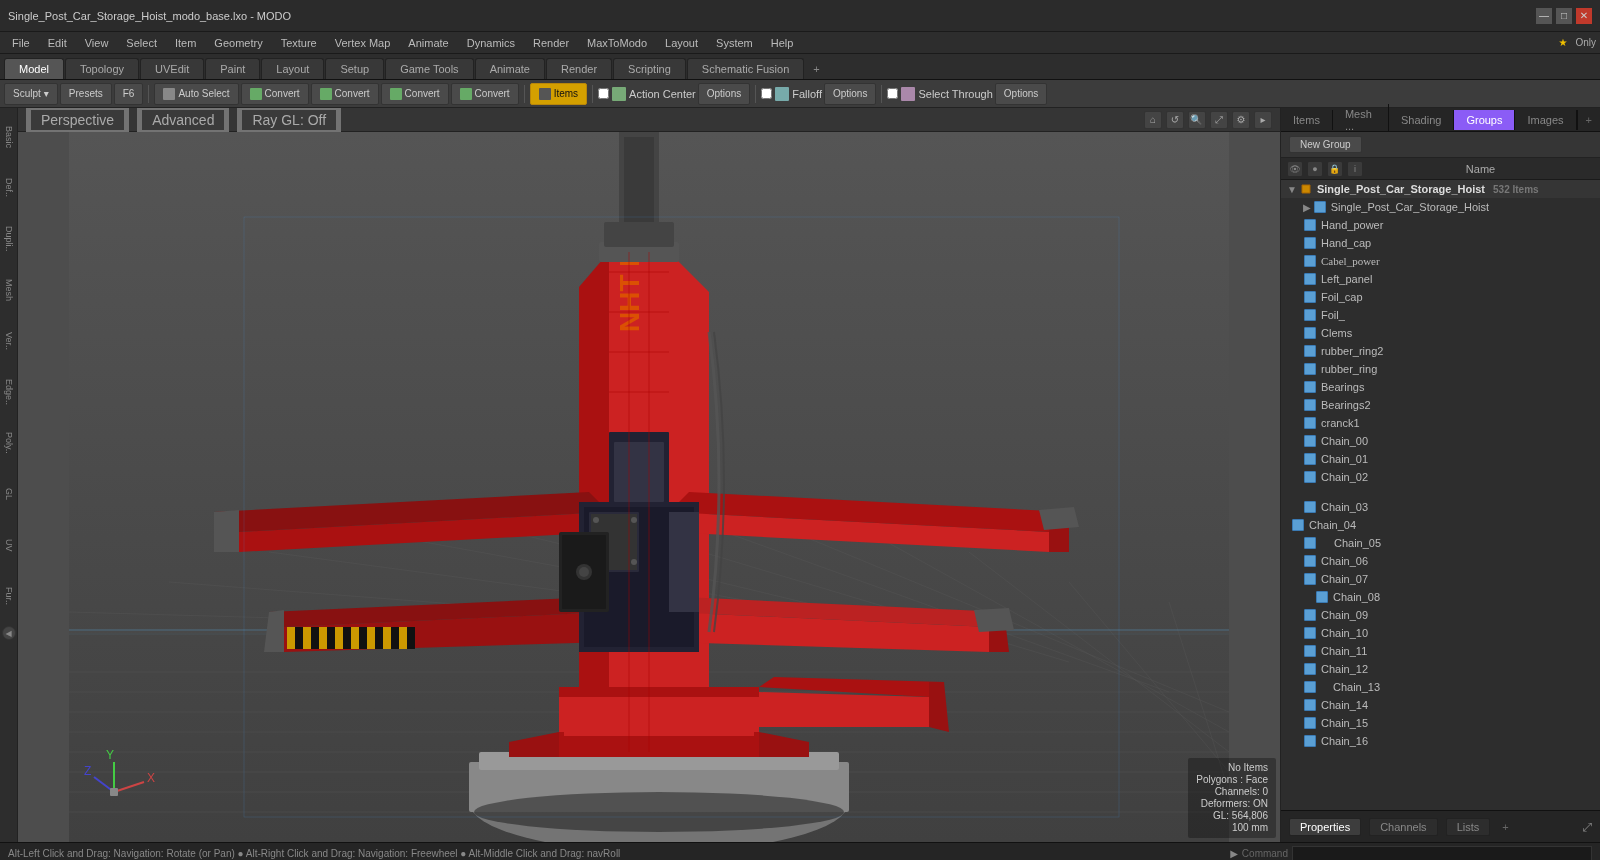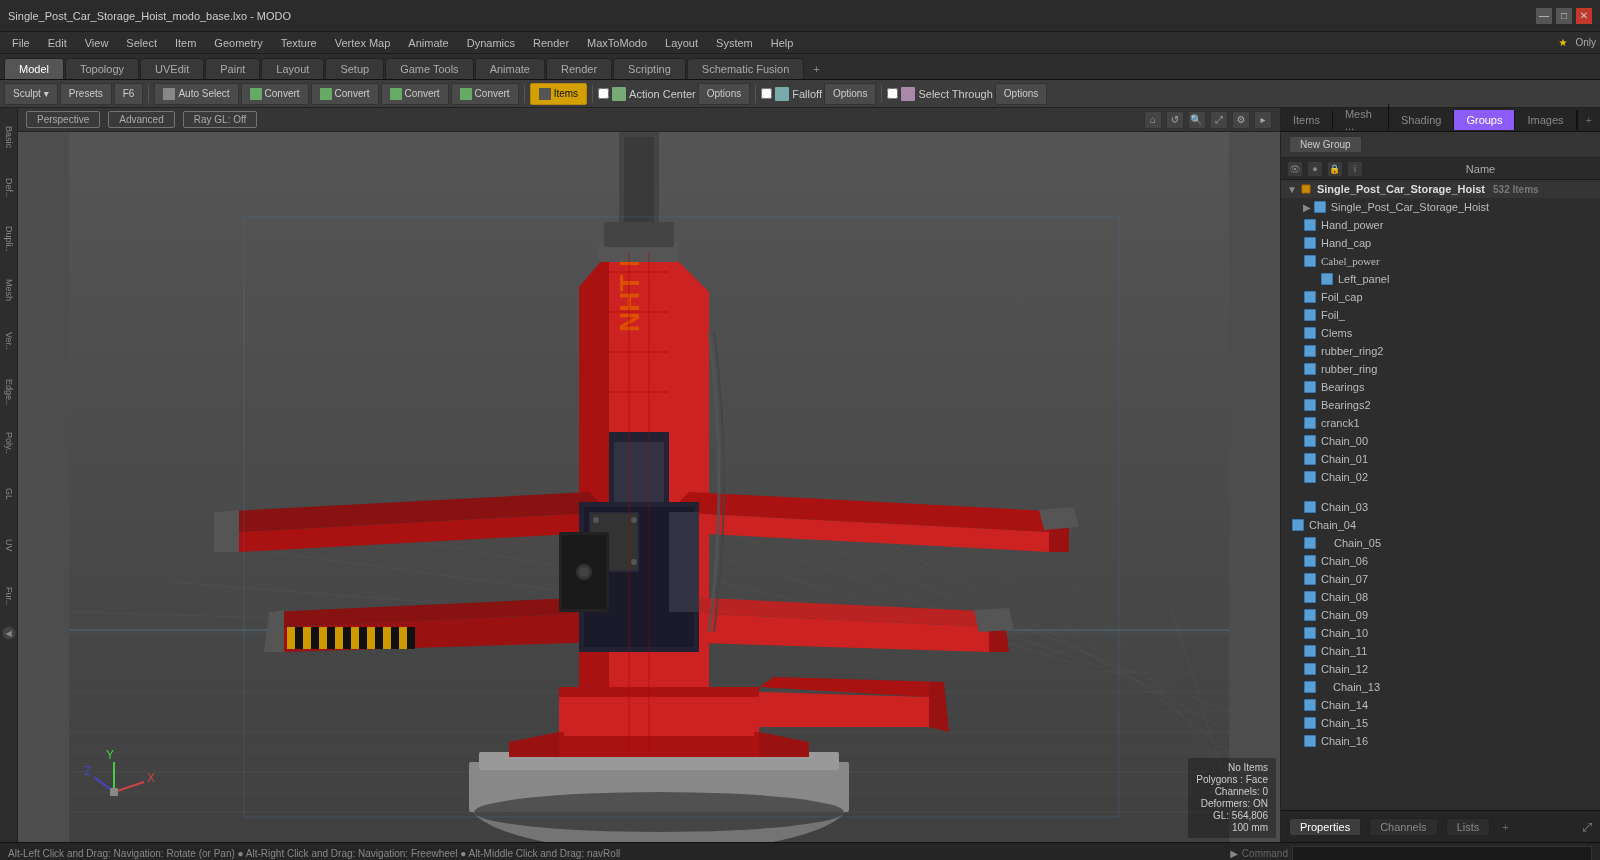--- a/index.html
+++ b/index.html
@@ -56,21 +56,21 @@
     .left-panel-btn { width: 14px; height: 14px; background: #444; border: 1px solid #333; border-radius: 50%; font-size: 8px; color: #888; cursor: pointer; display: flex; align-items: center; justify-content: center; margin-top: 4px; }
 
     
     #viewport {
       flex: 1; background: #4a4a4a; position: relative; overflow: hidden;
     }
     #viewport-header {
       height: 24px; background: #353535; display: flex; align-items: center;
       padding: 0 8px; gap: 8px; border-bottom: 1px solid #222;
     }
-    .vp-tab { padding: 2px 10px; font-size: 10px; color: #aaa; cursor: pointer; background: #3a3a3a; border: 1px solid #737373; border-radius: 2px; }
+    .vp-tab { padding: 2px 10px; font-size: 14px; color: #aaa; cursor: pointer; background: #3a3a3a; border: 5px solid #737373; border-radius: 2px; }
     .vp-controls { margin-left: auto; display: flex; gap: 4px; }
     .vp-ctrl-btn { width: 18px; height: 18px; background: #444; border: 1px solid #333; color: #aaa; font-size: 10px; cursor: pointer; display: flex; align-items: center; justify-content: center; border-radius: 2px; }
 
     
     #scene-canvas {
       width: 100%; height: calc(100% - 24px); position: relative; background: #4d4d4d;
       overflow: hidden;
     }
 
     
@@ -579,21 +579,21 @@
               <div class="mesh-icon"></div>
             </span>
           <span>Hand_cap</span>
         </div>
         <div class="tree-item" style="padding-left:22px;font-family:Liberation Serif, serif;">
           <span class="tree-icon">
               <div class="mesh-icon"></div>
             </span>
           <span>Cabel_power</span>
         </div>
-        <div class="tree-item" style="padding-left:39px;">
+        <div class="tree-item" style="padding-left:22px;">
           <span class="tree-icon">
               <div class="mesh-icon"></div>
             </span>
           <span>Left_panel</span>
         </div>
         <div class="tree-item" style="padding-left:22px;">
           <span class="tree-icon">
               <div class="mesh-icon"></div>
             </span>
           <span>Foil_cap</span>
@@ -681,21 +681,21 @@
               <div class="mesh-icon"></div>
             </span>
           <span>Chain_06</span>
         </div>
         <div class="tree-item" style="padding-left:22px;">
           <span class="tree-icon">
               <div class="mesh-icon"></div>
             </span>
           <span>Chain_07</span>
         </div>
-        <div class="tree-item" style="padding-left:22px;">
+        <div class="tree-item" style="padding-left:34px;">
           <span class="tree-icon">
               <div class="mesh-icon"></div>
             </span>
           <span>Chain_08</span>
         </div>
         <div class="tree-item" style="padding-left:22px;">
           <span class="tree-icon">
               <div class="mesh-icon"></div>
             </span>
           <span>Chain_09</span>

